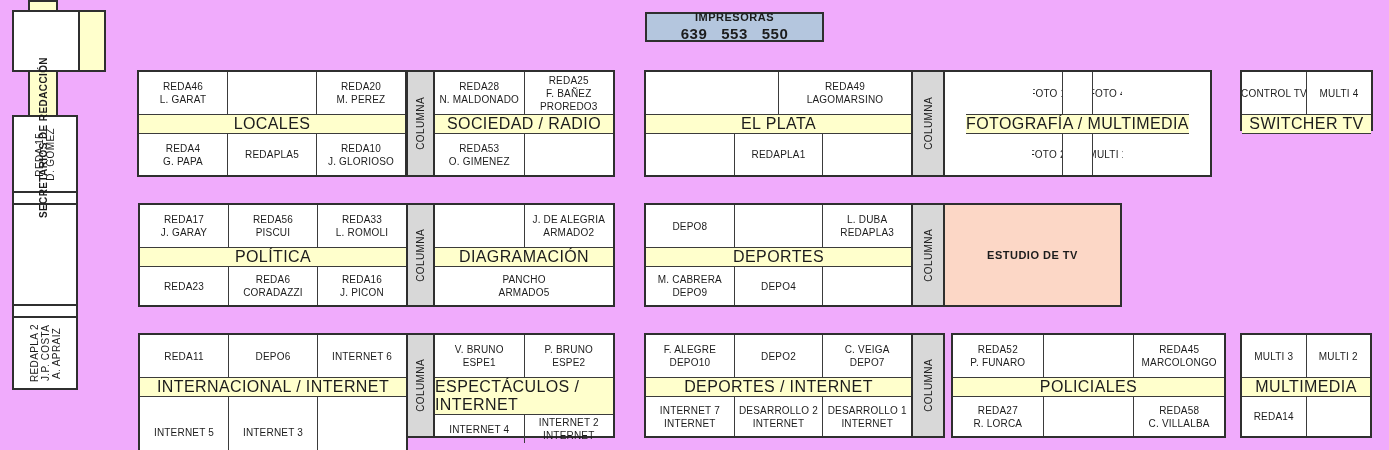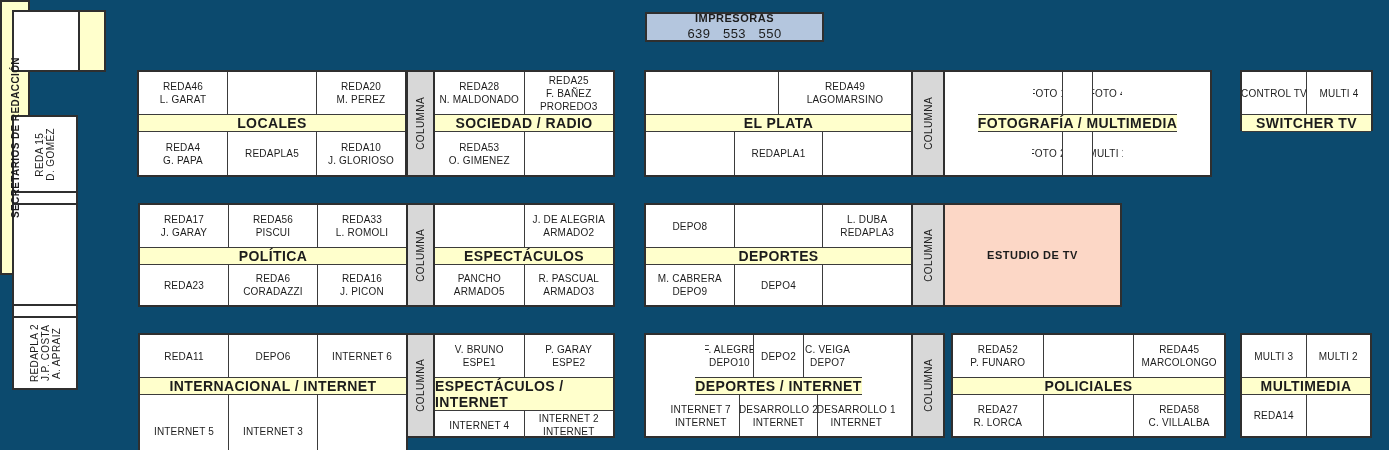--- a/index.html
+++ b/index.html
@@ -2,47 +2,47 @@
 <html style="--yellow: #FFFFCC; --gray: #D8D8D8; --blue: #B4C6DE; --pink: #FCD7C6; --border: #2F2F2F;"><head>
 <meta charset="utf-8">
 <style>
   :root{
     --yellow:#FFFFCC; --gray:#D8D8D8; --blue:#B4C6DE; --pink:#FCD7C6;
     --border:#2F2F2F; --inner:#3B3B3B; --ink:#1C1C1C;
   }
   *{box-sizing:border-box;margin:0;padding:0}
   body{background:#fff}
   #canvas{
-    position:relative;width:1389px;height:450px;background:#0c4a6e;overflow:hidden;
-    font-family:"Liberation Sans",sans-serif;color:var(--ink);
+    position:relative;width:1389px;height:450px;background:#f0abfc;overflow:hidden;
+    font-family:"Liberation Sans",sans-serif;color:var(--ink);padding-left:28px;
   }
   .group{position:absolute;border:2px solid var(--border);background:#fff;display:flex;flex-direction:column}
   .row{display:flex;flex:1 1 auto}
   .row.top{flex:0 0 42px}
   .cell{
     flex:1 1 0;display:flex;flex-direction:column;align-items:center;justify-content:center;
     font-size:10px;line-height:1.3;text-align:center;letter-spacing:.2px;
     border-left:1px solid var(--inner);padding:1px 2px;overflow:hidden;white-space:nowrap;
   }
   .cell:first-child{border-left:none}
   .hdr{
     flex:0 0 15px;background:var(--yellow);border-top:1px solid var(--inner);border-bottom:1px solid var(--inner);
-    display:flex;align-items:center;justify-content:center;font-weight:bold;font-size:14px;letter-spacing:.4px;
+    display:flex;align-items:center;justify-content:center;font-weight:normal;font-size:16px;letter-spacing:.4px;
   }
   .pillar{
     position:absolute;background:var(--gray);border:2px solid var(--border);z-index:3;
     display:flex;align-items:center;justify-content:center;
   }
   .vtext{writing-mode:vertical-rl;transform:rotate(180deg);text-align:center;white-space:nowrap;font-size:10px;letter-spacing:.4px}
   .vtext span{display:block}
   .box{position:absolute;border:2px solid var(--border);background:#fff}
   #printers{left:645px;top:12px;width:179px;height:30px;background:var(--blue);
     display:flex;flex-direction:column;align-items:center;justify-content:center;line-height:1.25}
   #printers .t{font-weight:bold;font-size:11px;letter-spacing:.5px}
-  #printers .n{font-weight:normal;font-size:13px;letter-spacing:.5px;white-space:pre}
+  #printers .n{font-weight:bold;font-size:15px;letter-spacing:.5px;white-space:pre}
   #corner{left:12px;top:10px;width:94px;height:62px}
   #corner .yside{position:absolute;top:0;right:0;bottom:0;width:26px;background:var(--yellow);border-left:2px solid var(--border)}
   #wall-desks{left:12px;top:115px;width:66px;height:275px;display:flex;flex-direction:column}
   #wall-desks .wbox{display:flex;align-items:center;justify-content:center;border-top:2px solid var(--border)}
   #wall-desks .wbox:first-child{border-top:none}
   #secretarios{left:76px;top:115px;width:30px;height:275px;background:var(--yellow);border:2px solid var(--border);
     display:flex;align-items:center;justify-content:center;z-index:2}
   #secretarios .vtext{font-weight:bold}
   #estudio{left:943px;top:203px;width:179px;height:104px;background:var(--pink);
     display:flex;align-items:center;justify-content:center;font-weight:bold;font-size:11px;letter-spacing:.5px}
@@ -214,30 +214,26 @@
       </div>
     </div>
     <div class="group" style="left: 433px; top: 203px; width: 182px; height: 104px;">
       <div class="row top">
         <div class="cell"></div>
         <div class="cell">
           <span>J. DE ALEGRIA</span>
           <span>ARMADO2</span>
         </div>
       </div>
-      <div class="hdr">ESPECTÁCULOS</div>
+      <div class="hdr">DIAGRAMACIÓN</div>
       <div class="row bottom">
         <div class="cell">
           <span>PANCHO</span>
           <span>ARMADO5</span>
         </div>
-        <div class="cell">
-          <span>R. PASCUAL</span>
-          <span>ARMADO3</span>
-        </div>
       </div>
     </div>
     <div class="group" style="left: 644px; top: 203px; width: 269px; height: 104px;">
       <div class="row top">
         <div class="cell">
           <span>DEPO8</span>
         </div>
         <div class="cell"></div>
         <div class="cell">
           <span>L. DUBA</span>
@@ -279,36 +275,36 @@
         <div class="cell"></div>
       </div>
     </div>
     <div class="group" style="left: 433px; top: 333px; width: 182px; height: 105px;">
       <div class="row top">
         <div class="cell">
           <span>V. BRUNO</span>
           <span>ESPE1</span>
         </div>
         <div class="cell">
-          <span>P. GARAY</span>
+          <span>P. BRUNO</span>
           <span>ESPE2</span>
         </div>
       </div>
       <div class="hdr">ESPECTÁCULOS / INTERNET</div>
       <div class="row bottom">
         <div class="cell">
           <span>INTERNET 4</span>
         </div>
         <div class="cell">
           <span>INTERNET 2</span>
           <span>INTERNET</span>
         </div>
       </div>
     </div>
-    <div class="group" style="left: 644px; top: 333px; width: 269px; height: 105px; align-items: center;">
+    <div class="group" style="left: 644px; top: 333px; width: 269px; height: 105px;">
       <div class="row top">
         <div class="cell">
           <span>F. ALEGRE</span>
           <span>DEPO10</span>
         </div>
         <div class="cell">
           <span>DEPO2</span>
         </div>
         <div class="cell">
           <span>C. VEIGA</span>

